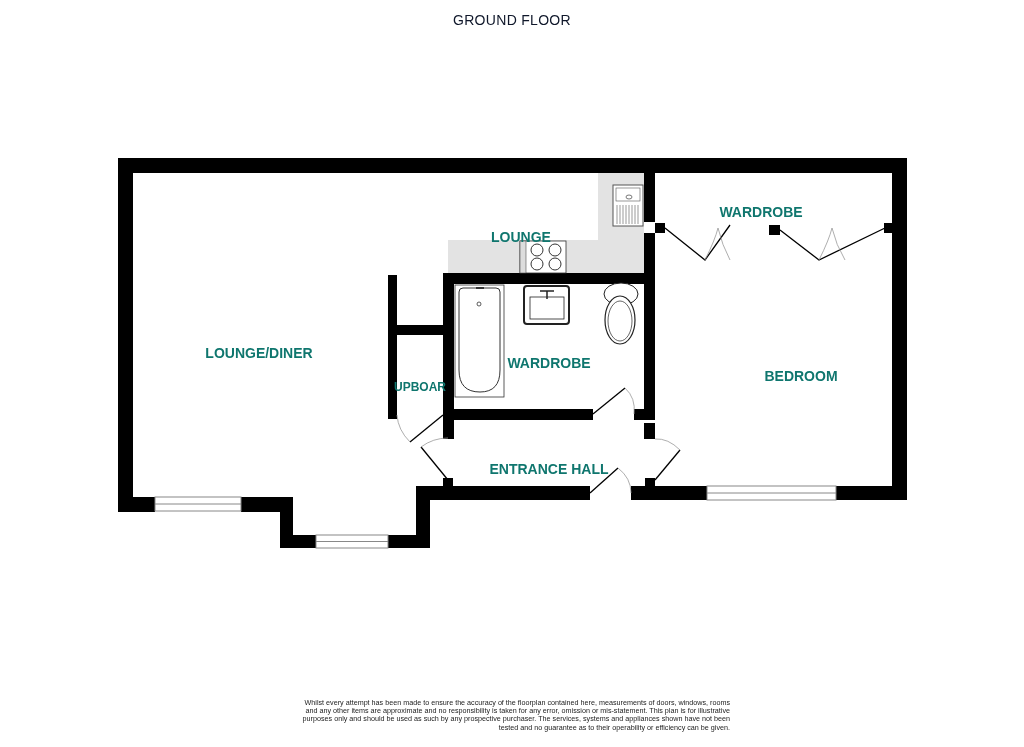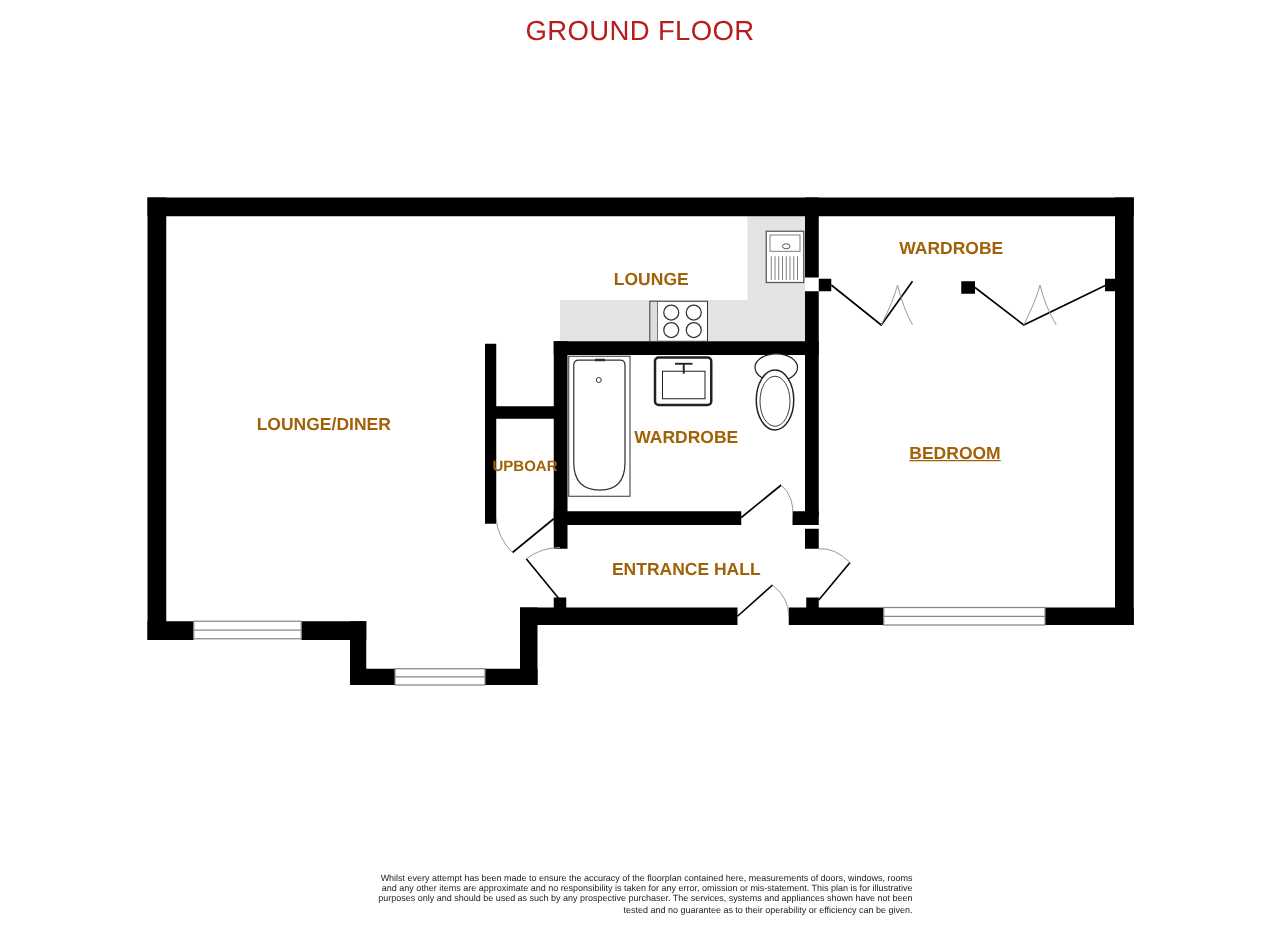--- a/index.html
+++ b/index.html
@@ -1,19 +1,19 @@
 <!DOCTYPE html>
 <html><head>
 <meta charset="utf-8">
 <style>
   html, body { margin: 0; padding: 0; background: #ffffff; }
   body { width: 1024px; height: 747px; position: relative; overflow: hidden; font-family: "Liberation Sans", sans-serif; }
-  .title { position: absolute; left: 0; width: 1024px; top: 12px; text-align: center; font-size: 22px; color: #b91c1c; letter-spacing: 0.3px; }
+  .title { position: absolute; left: 0; width: 1024px; top: 12px; text-align: center; font-size: 14px; color: #0f172a; letter-spacing: 0.3px; }
   svg.plan { position: absolute; left: 0; top: 0; }
-  .room-label { position: absolute; font-weight: bold; font-size: 14px; color: #a16207; white-space: nowrap; transform: translate(-50%, -50%); }
+  .room-label { position: absolute; font-weight: bold; font-size: 14px; color: #0f766e; white-space: nowrap; transform: translate(-50%, -50%); margin-top: 14px; }
   .disclaimer { position: absolute; left: 300px; width: 430px; top: 699px; text-align: right; font-size: 7.2px; line-height: 8.2px; color: #222; }
 </style>
 </head>
 <body>
 
 <div class="title">GROUND FLOOR</div>
 
 <svg class="plan" width="1024" height="747" viewBox="0 0 1024 747">
 
   <g>
@@ -153,17 +153,17 @@
     </g>
   </g>
 </svg>
 
 <div class="room-label" style="left:259px; top:339px;">LOUNGE/DINER</div>
 <div class="room-label" style="left:521px; top:223px;">LOUNGE</div>
 <div class="room-label" style="left:549px; top:349px;">WARDROBE</div>
 <div class="room-label" style="left:420px; top:373px; font-size:12px;text-align:right;">UPBOAR</div>
 <div class="room-label" style="left:549px; top:455px;">ENTRANCE HALL</div>
 <div class="room-label" style="left:761px; top:198px;">WARDROBE</div>
-<div class="room-label" style="left:764px; top:362px;text-decoration:underline;">BEDROOM</div>
+<div class="room-label" style="left:801px; top:362px;">BEDROOM</div>
 
 <div class="disclaimer">
   <div>Whilst every attempt has been made to ensure the accuracy of the floorplan contained here, measurements of doors, windows, rooms and any other items are approximate and no responsibility is taken for any error, omission or mis-statement. This plan is for illustrative purposes only and should be used as such by any prospective purchaser. The services, systems and appliances shown have not been tested and no guarantee as to their operability or efficiency can be given.</div>
 </div>
 
 </body></html>

